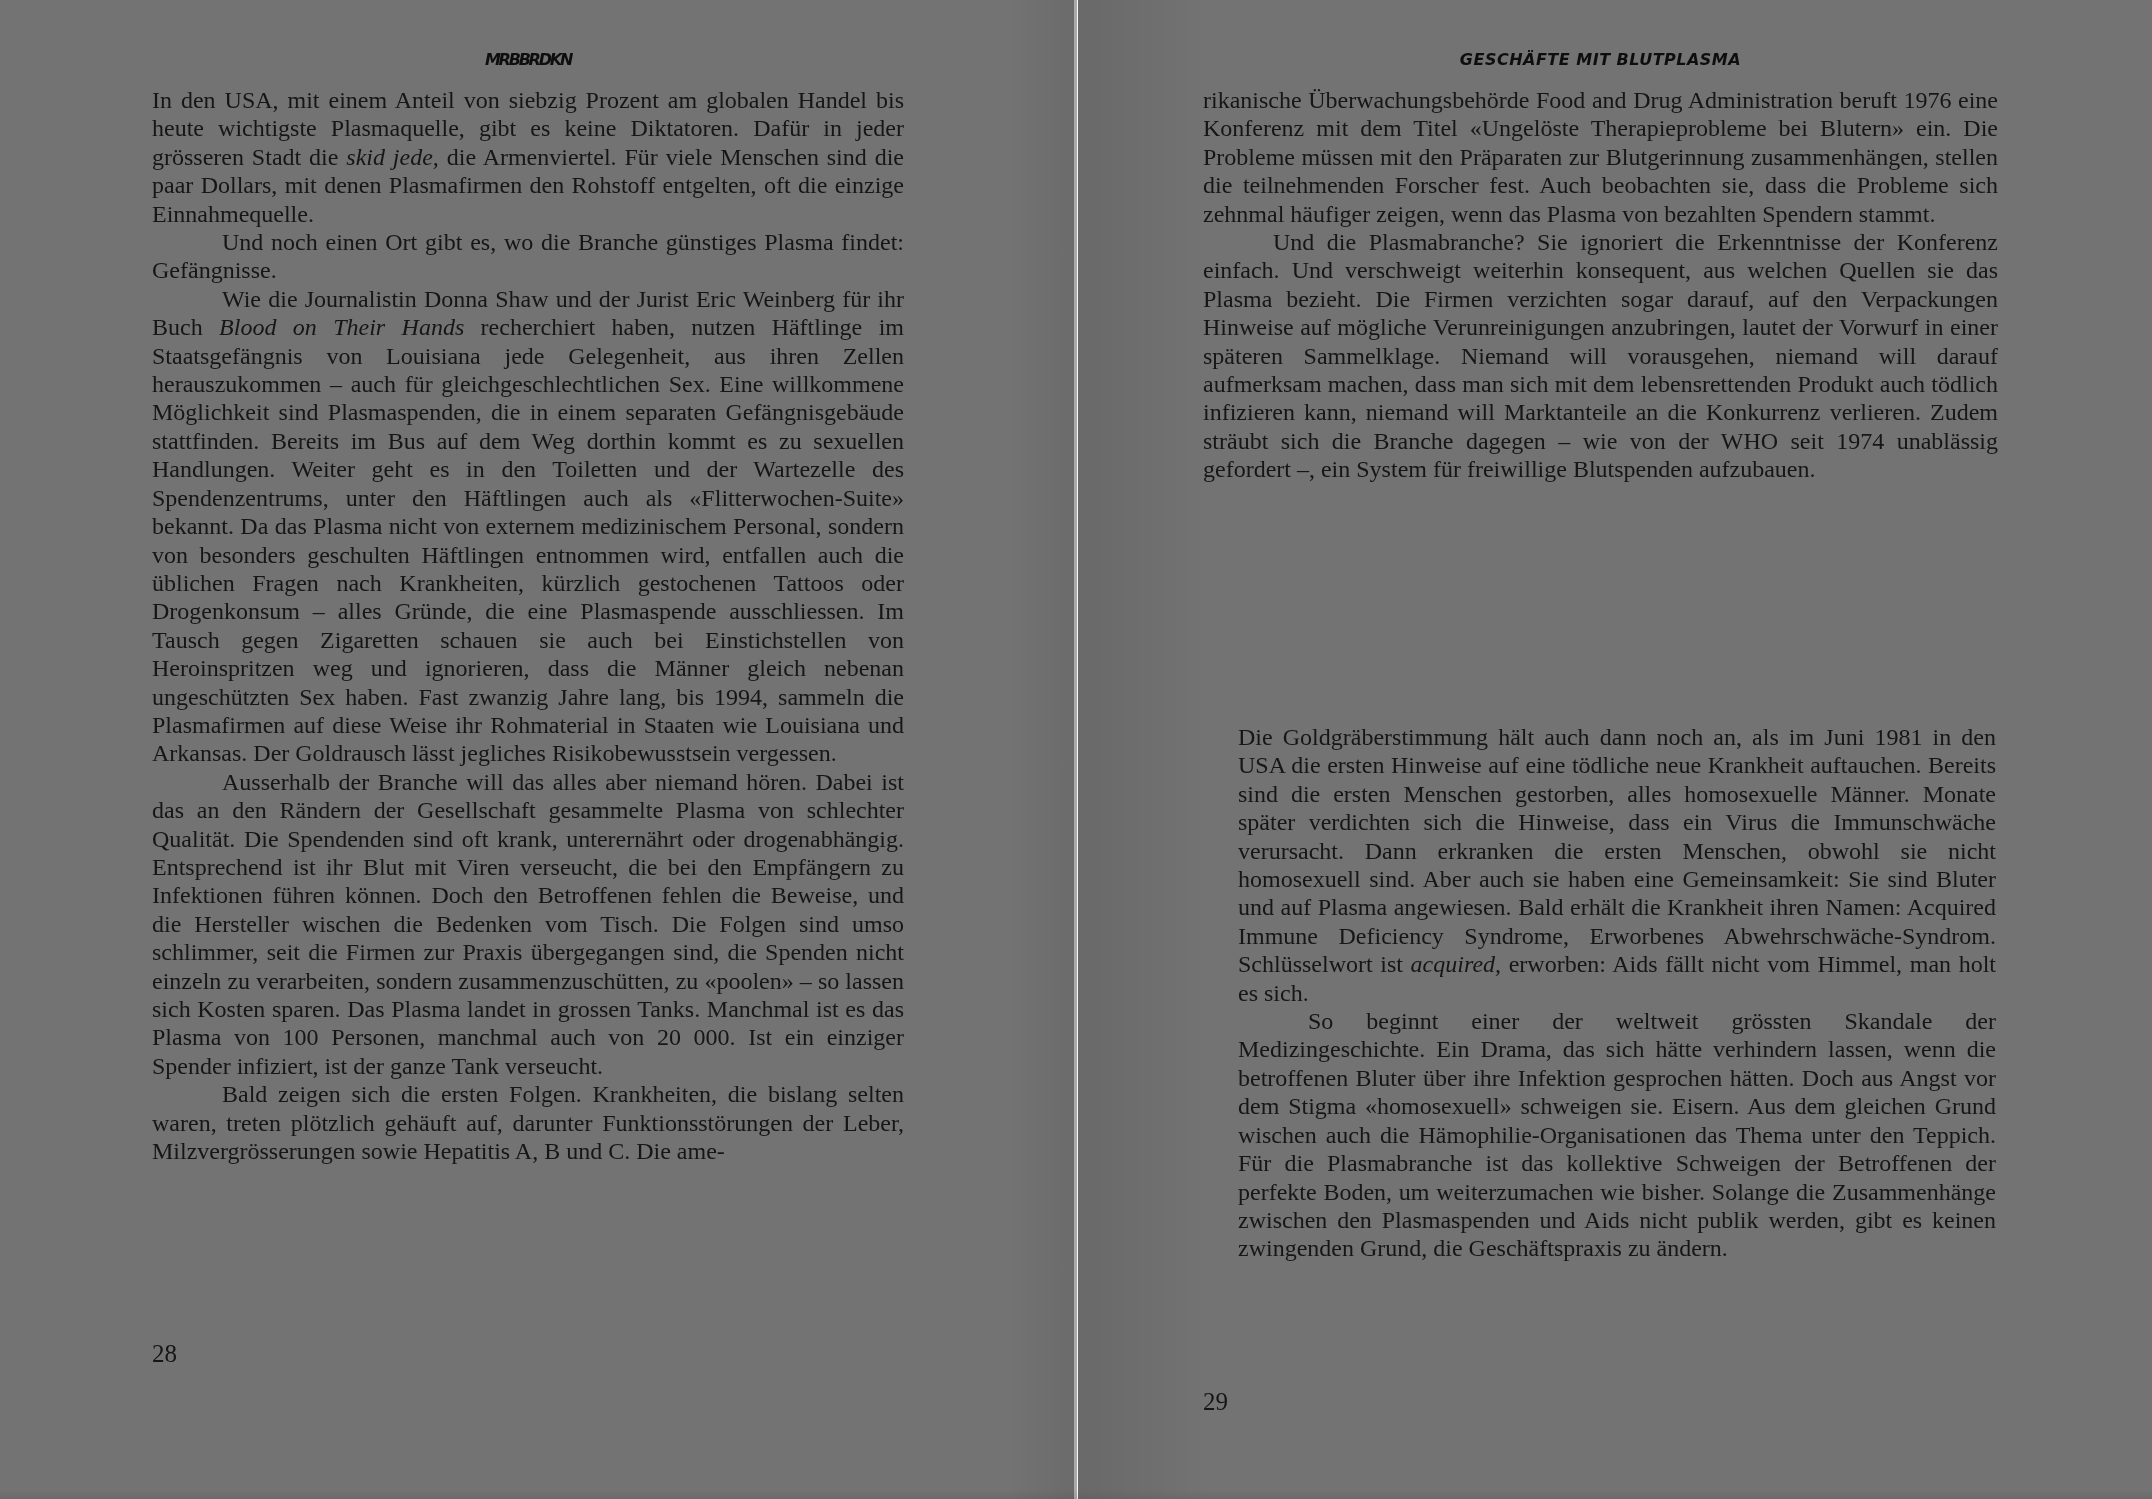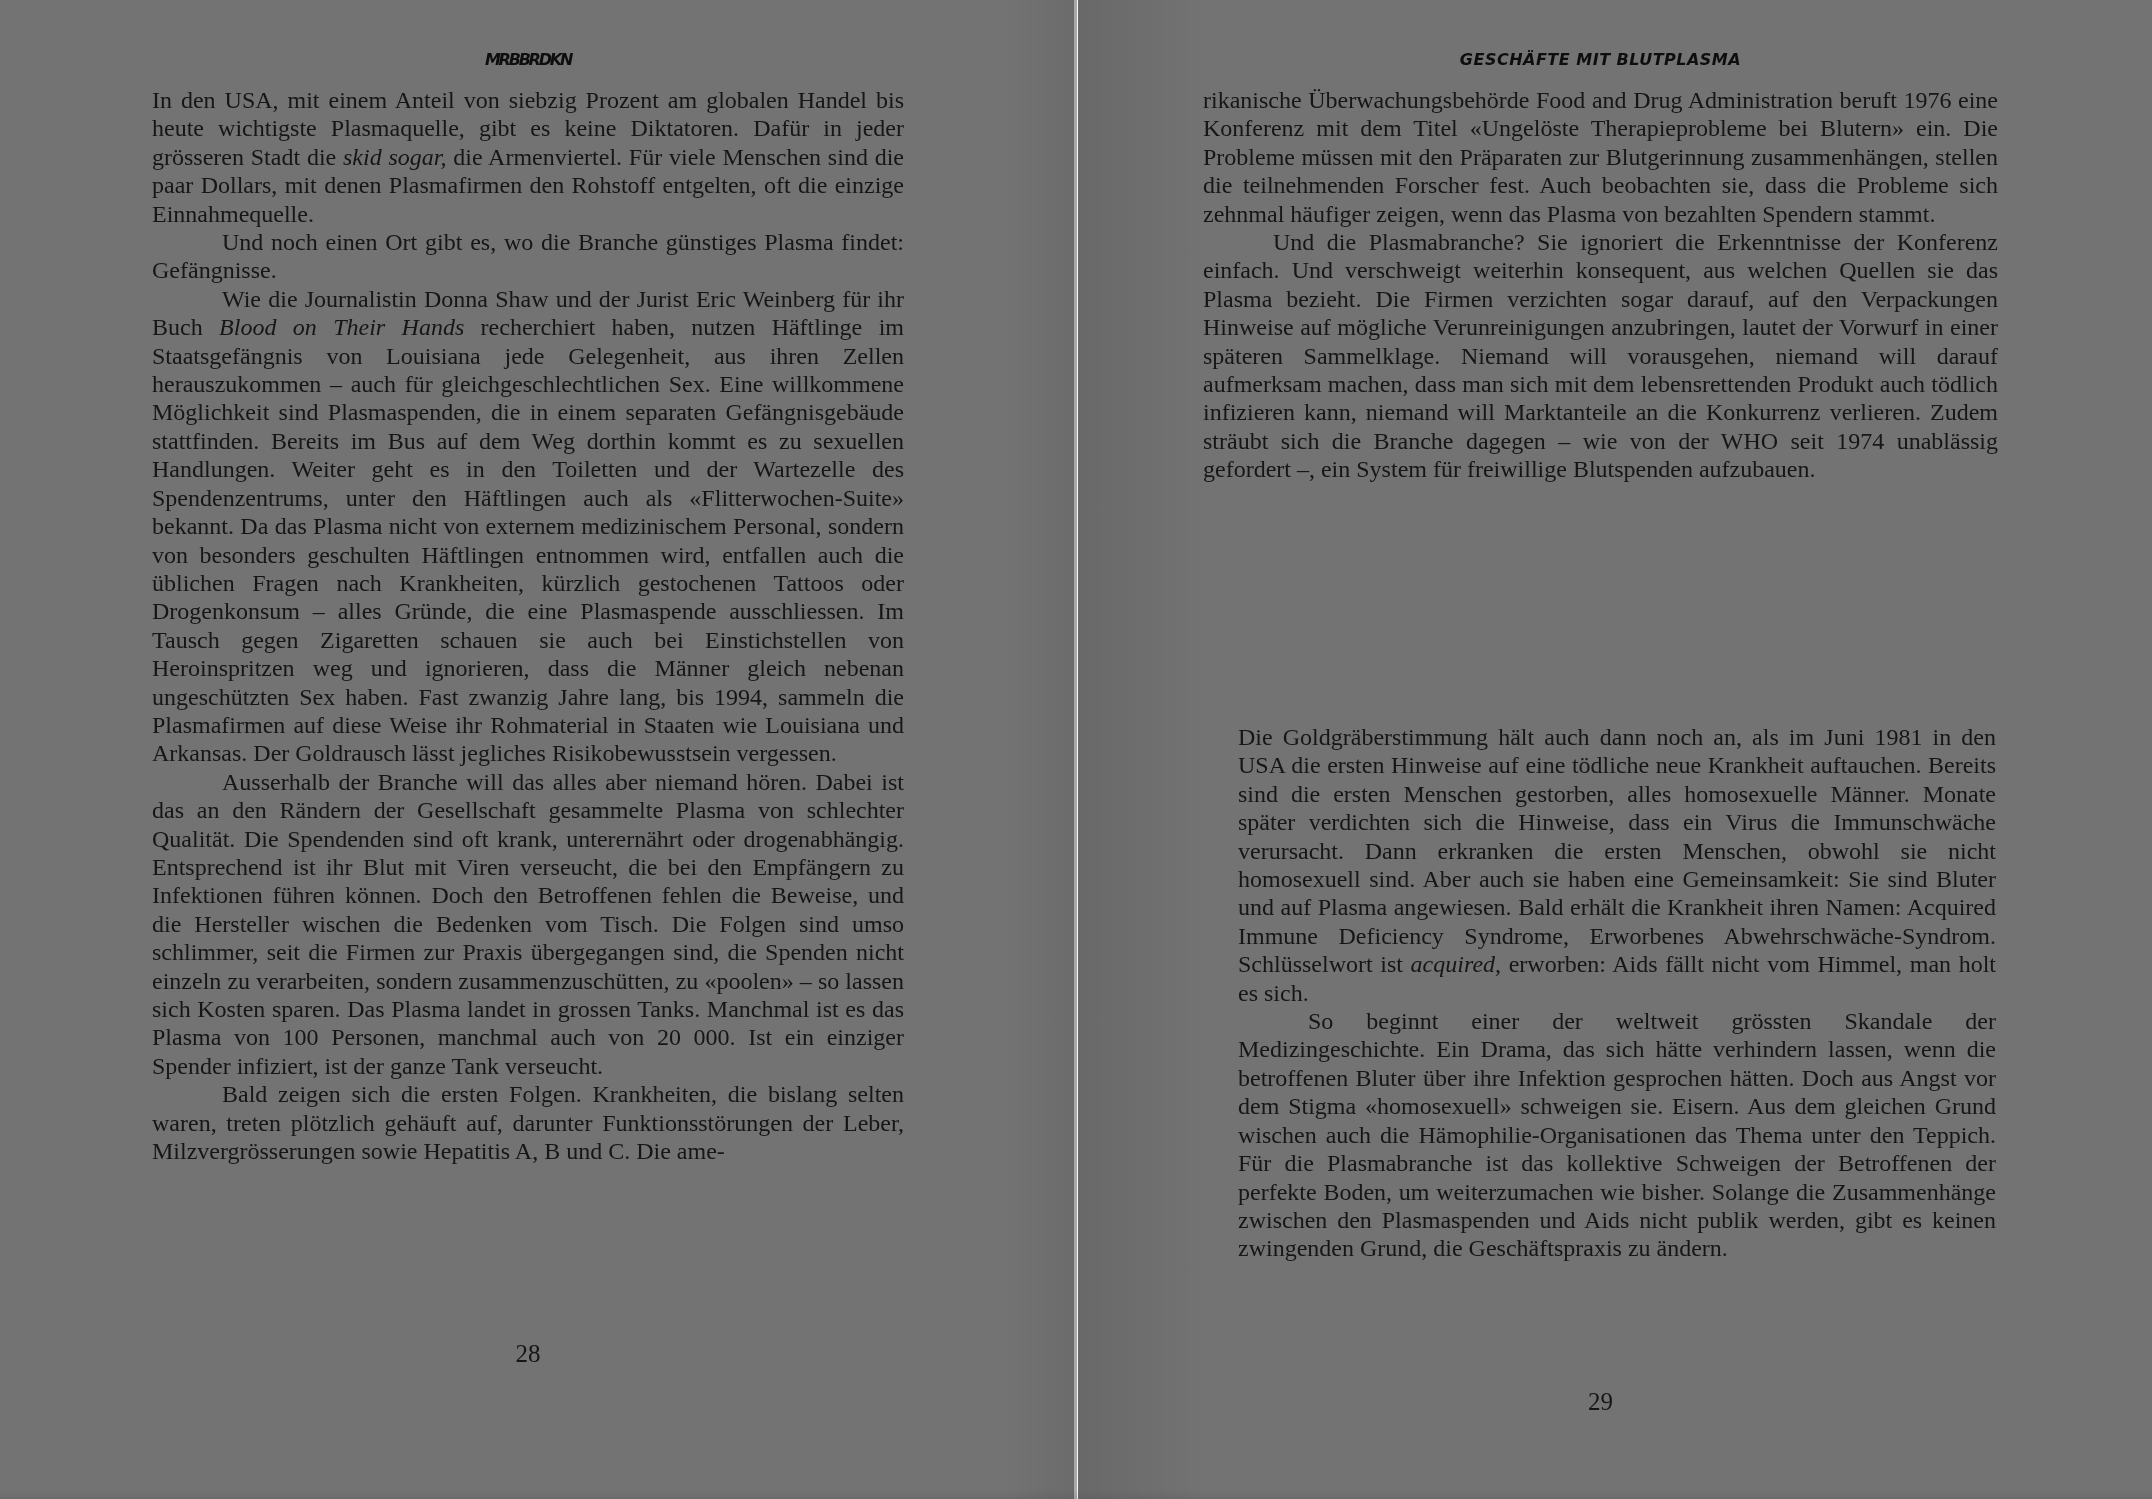--- a/index.html
+++ b/index.html
@@ -41,36 +41,36 @@
   
   .section-bar{
     position:absolute;left:0;right:0;top:639px;height:34px;background:#82e2ca;
   }
   .section-heading{
     position:absolute;left:232px;top:0;height:34px;line-height:33px;
     font-size:24px;color:#101010;white-space:nowrap;
   }
   
   .page-number{
-    position:absolute;text-align:center;font-size:25px;color:#161616;
+    position:absolute;font-size:25px;color:#161616;
     font-variant-numeric:oldstyle-nums;font-feature-settings:"onum";
   }
   .page-left .page-number{left:152px;width:752px;top:1340px;}
   .page-right .page-number{left:125px;width:795px;top:1388px;}
 </style>
 </head>
 <body>
 
 <div class="spread">
 
   <div class="page page-left">
     <div class="running-header garble">MRBBRDKN</div>
 
     <div class="body-col col-left">
-        <p class="para"><span>In den USA, mit einem Anteil von siebzig Prozent am globalen Handel bis heute wichtigste Plasmaquelle, gibt es keine Diktatoren. Dafür in jeder grösseren Stadt die </span><em>skid sogar,</em><span> die Armenviertel. Für viele Menschen sind die paar Dollars, mit denen Plasmafirmen den Rohstoff entgelten, oft die einzige Einnahmequelle.</span></p>
+        <p class="para"><span>In den USA, mit einem Anteil von siebzig Prozent am globalen Handel bis heute wichtigste Plasmaquelle, gibt es keine Diktatoren. Dafür in jeder grösseren Stadt die </span><em>skid jede,</em><span> die Armenviertel. Für viele Menschen sind die paar Dollars, mit denen Plasmafirmen den Rohstoff entgelten, oft die einzige Einnahmequelle.</span></p>
         <p class="para indent"><span>Und noch einen Ort gibt es, wo die Branche günstiges Plasma findet: Gefängnisse.</span></p>
         <p class="para indent"><span>Wie die Journalistin Donna Shaw und der Jurist Eric Weinberg für ihr Buch </span><em>Blood on Their Hands</em><span> recherchiert haben, nutzen Häftlinge im Staatsgefängnis von Louisiana jede Gelegenheit, aus ihren Zellen herauszukommen – auch für gleichgeschlechtlichen Sex. Eine willkommene Möglichkeit sind Plasmaspenden, die in einem separaten Gefängnisgebäude stattfinden. Bereits im Bus auf dem Weg dorthin kommt es zu sexuellen Handlungen. Weiter geht es in den Toiletten und der Wartezelle des Spendenzentrums, unter den Häftlingen auch als «Flitterwochen-Suite» bekannt. Da das Plasma nicht von externem medizinischem Personal, sondern von besonders geschulten Häftlingen entnommen wird, entfallen auch die üblichen Fragen nach Krankheiten, kürzlich gestochenen Tattoos oder Drogenkonsum – alles Gründe, die eine Plasmaspende ausschliessen. Im Tausch gegen Zigaretten schauen sie auch bei Einstichstellen von Heroinspritzen weg und ignorieren, dass die Männer gleich nebenan ungeschützten Sex haben. Fast zwanzig Jahre lang, bis 1994, sammeln die Plasmafirmen auf diese Weise ihr Rohmaterial in Staaten wie Louisiana und Arkansas. Der Goldrausch lässt jegliches Risikobewusstsein vergessen.</span></p>
         <p class="para indent"><span>Ausserhalb der Branche will das alles aber niemand hören. Dabei ist das an den Rändern der Gesellschaft gesammelte Plasma von schlechter Qualität. Die Spendenden sind oft krank, unterernährt oder drogenabhängig. Entsprechend ist ihr Blut mit Viren verseucht, die bei den Empfängern zu Infektionen führen können. Doch den Betroffenen fehlen die Beweise, und die Hersteller wischen die Bedenken vom Tisch. Die Folgen sind umso schlimmer, seit die Firmen zur Praxis übergegangen sind, die Spenden nicht einzeln zu verarbeiten, sondern zusammenzuschütten, zu «poolen» – so lassen sich Kosten sparen. Das Plasma landet in grossen Tanks. Manchmal ist es das Plasma von 100 Personen, manchmal auch von 20 000. Ist ein einziger Spender infiziert, ist der ganze Tank verseucht.</span></p>
         <p class="para indent"><span>Bald zeigen sich die ersten Folgen. Krankheiten, die bislang selten waren, treten plötzlich gehäuft auf, darunter Funktionsstörungen der Leber, Milzvergrösserungen sowie Hepatitis A, B und C. Die ame-</span></p>
       </div>
 
     <div class="page-number">28</div>
 
     <div class="shade-left"></div>
   </div>

